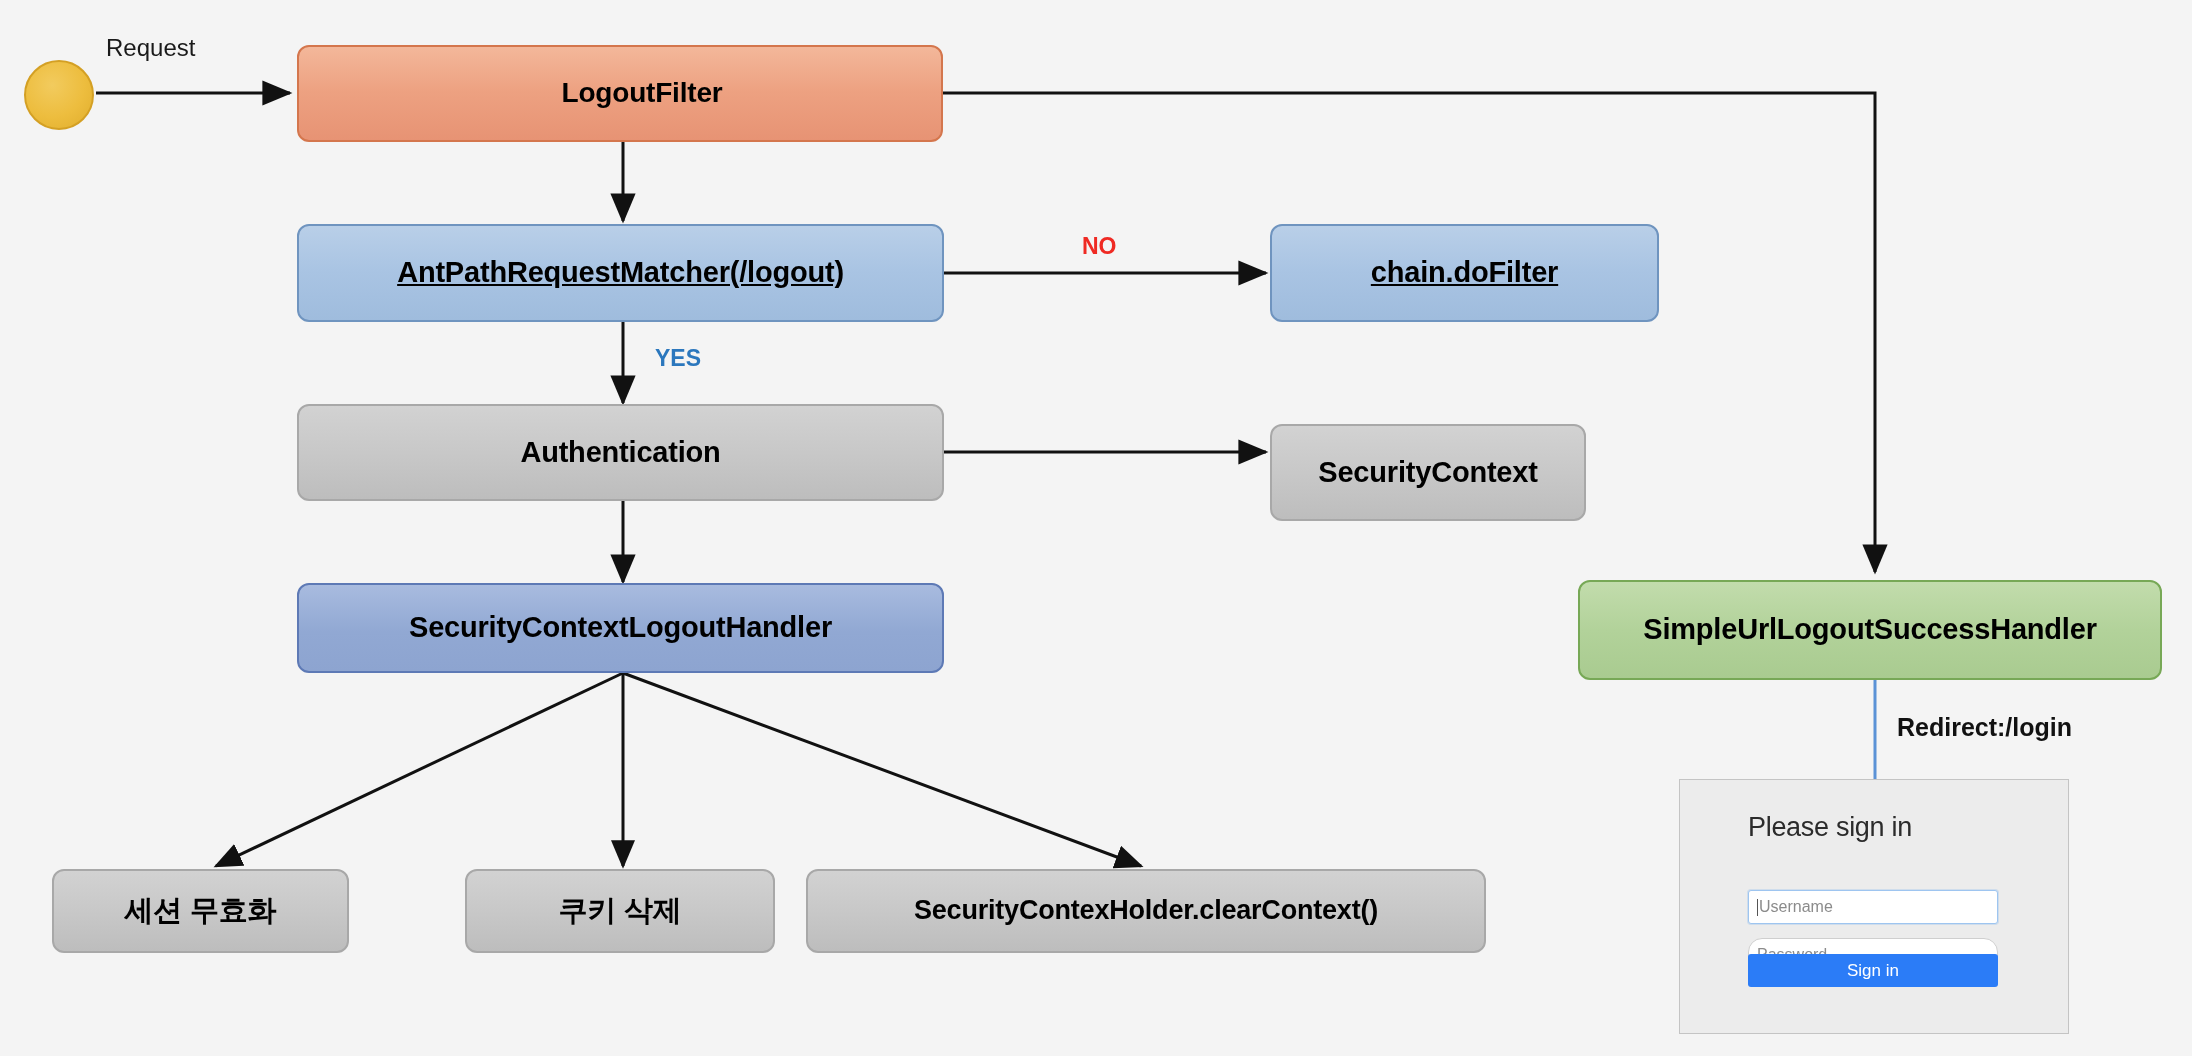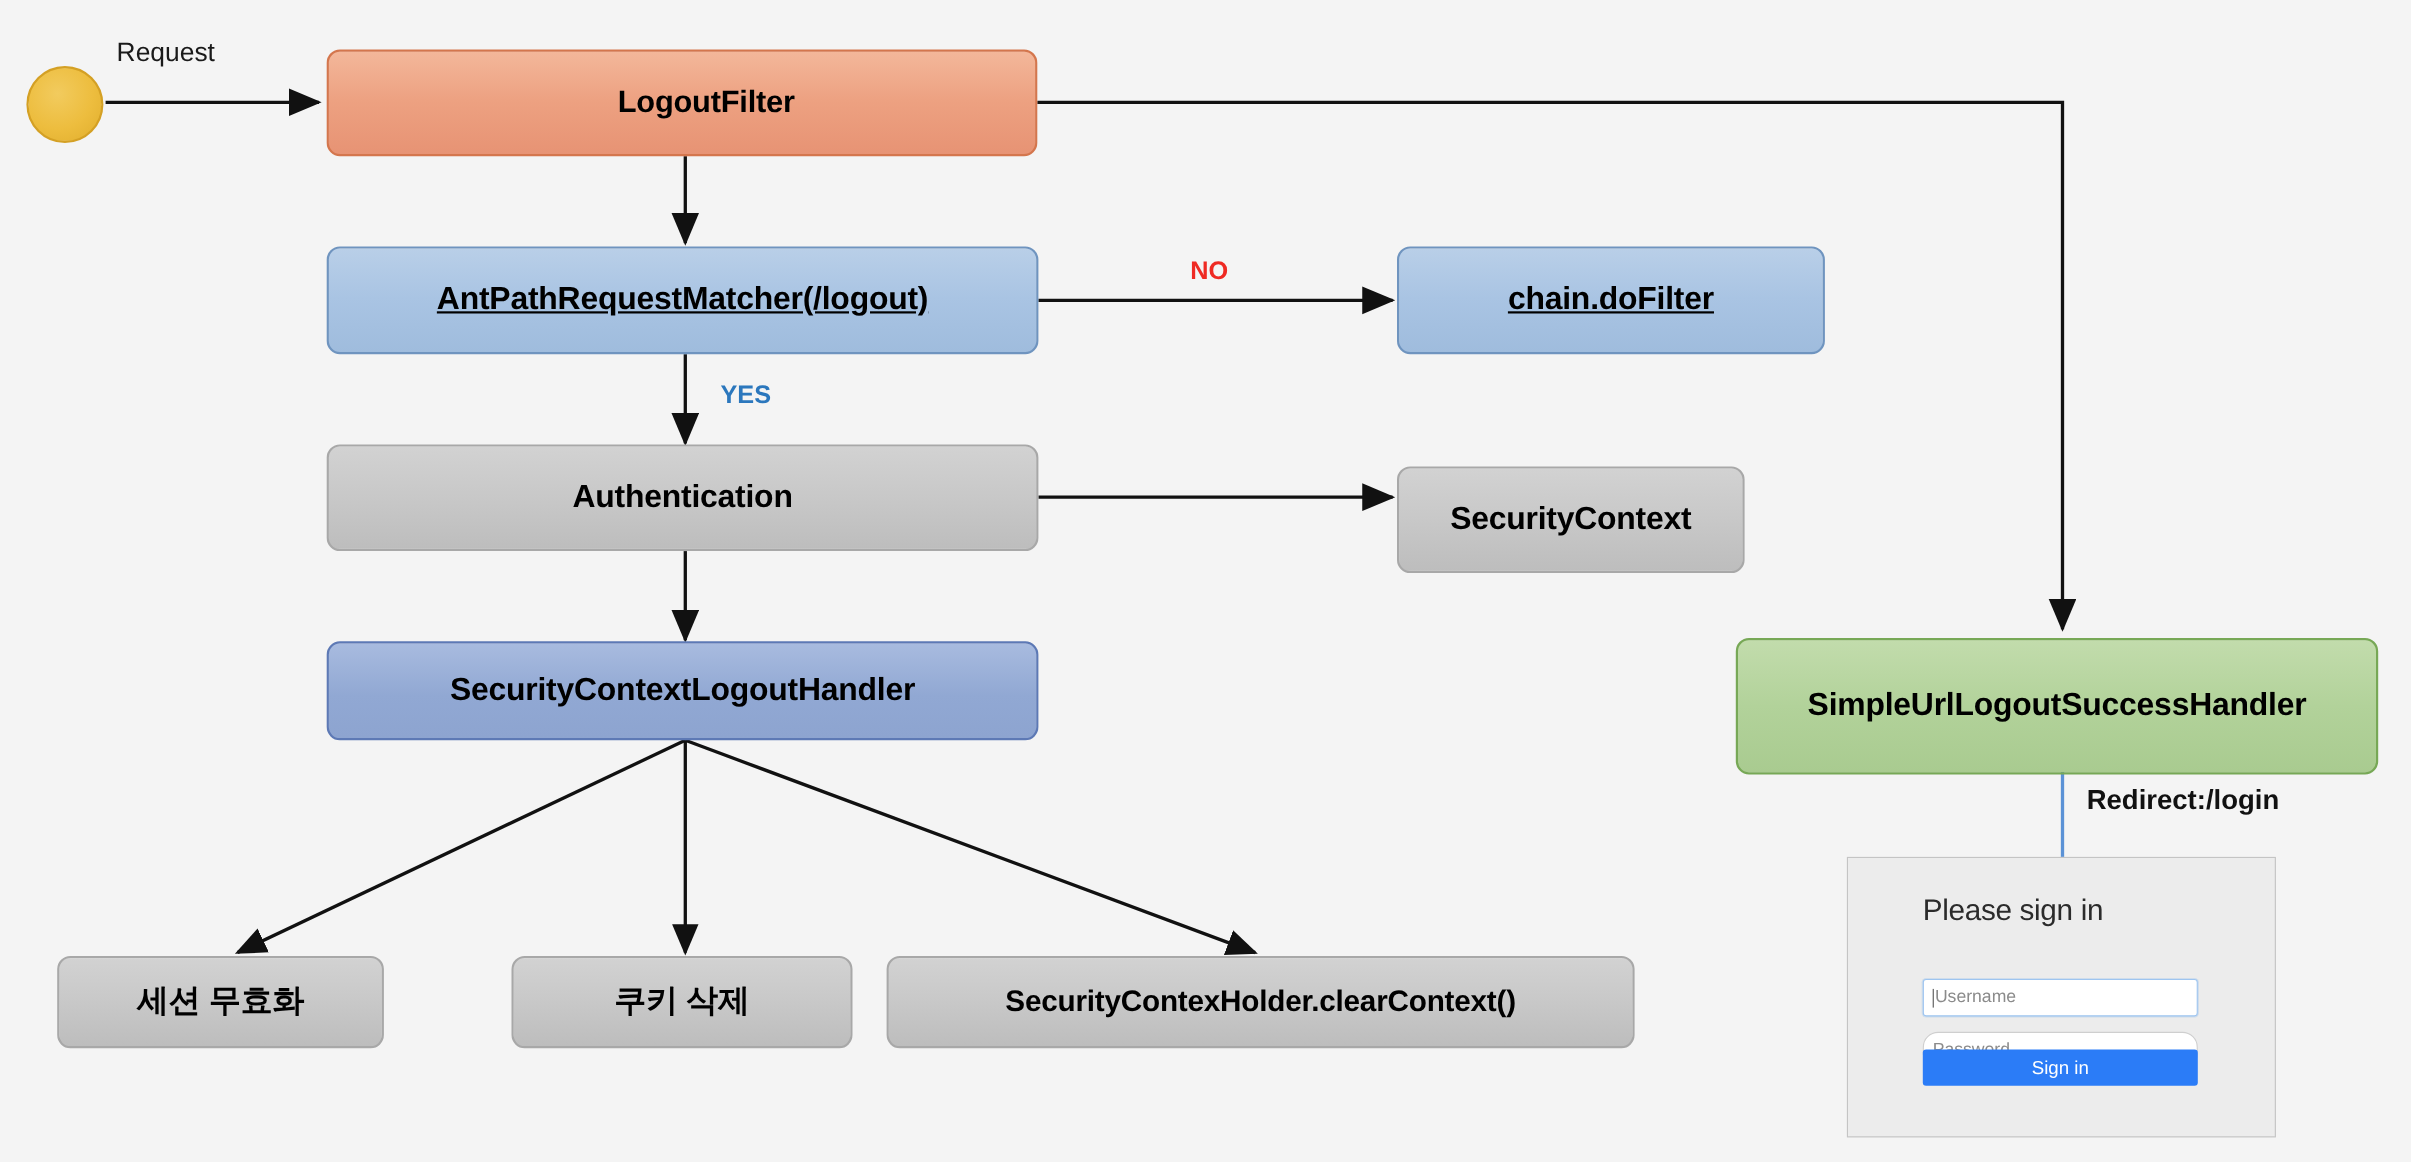--- a/index.html
+++ b/index.html
@@ -227,21 +227,21 @@
   </div>
 
   <div class="node gray" style="left:465px; top:869px; width:310px; height:84px;">
     <span>쿠키 삭제</span>
   </div>
 
   <div class="node gray small-text" style="left:806px; top:869px; width:680px; height:84px;">
     <span>SecurityContexHolder.clearContext()</span>
   </div>
 
-  <div class="node green" style="left:1578px; top:580px; width:584px; height:124px;">
+  <div class="node green" style="left:1578px; top:580px; width:584px; height:100px;">
     <span>SimpleUrlLogoutSuccessHandler</span>
   </div>
 
   <div class="edge-label redirect" style="left:1897px; top:713px;">Redirect:/login</div>
 
   <div class="login-panel" style="left:1679px; top:779px; width:390px; height:255px;">
 
     <div class="login-title">Please sign in</div>
 
     <div class="login-field focused" style="top:78px;">

